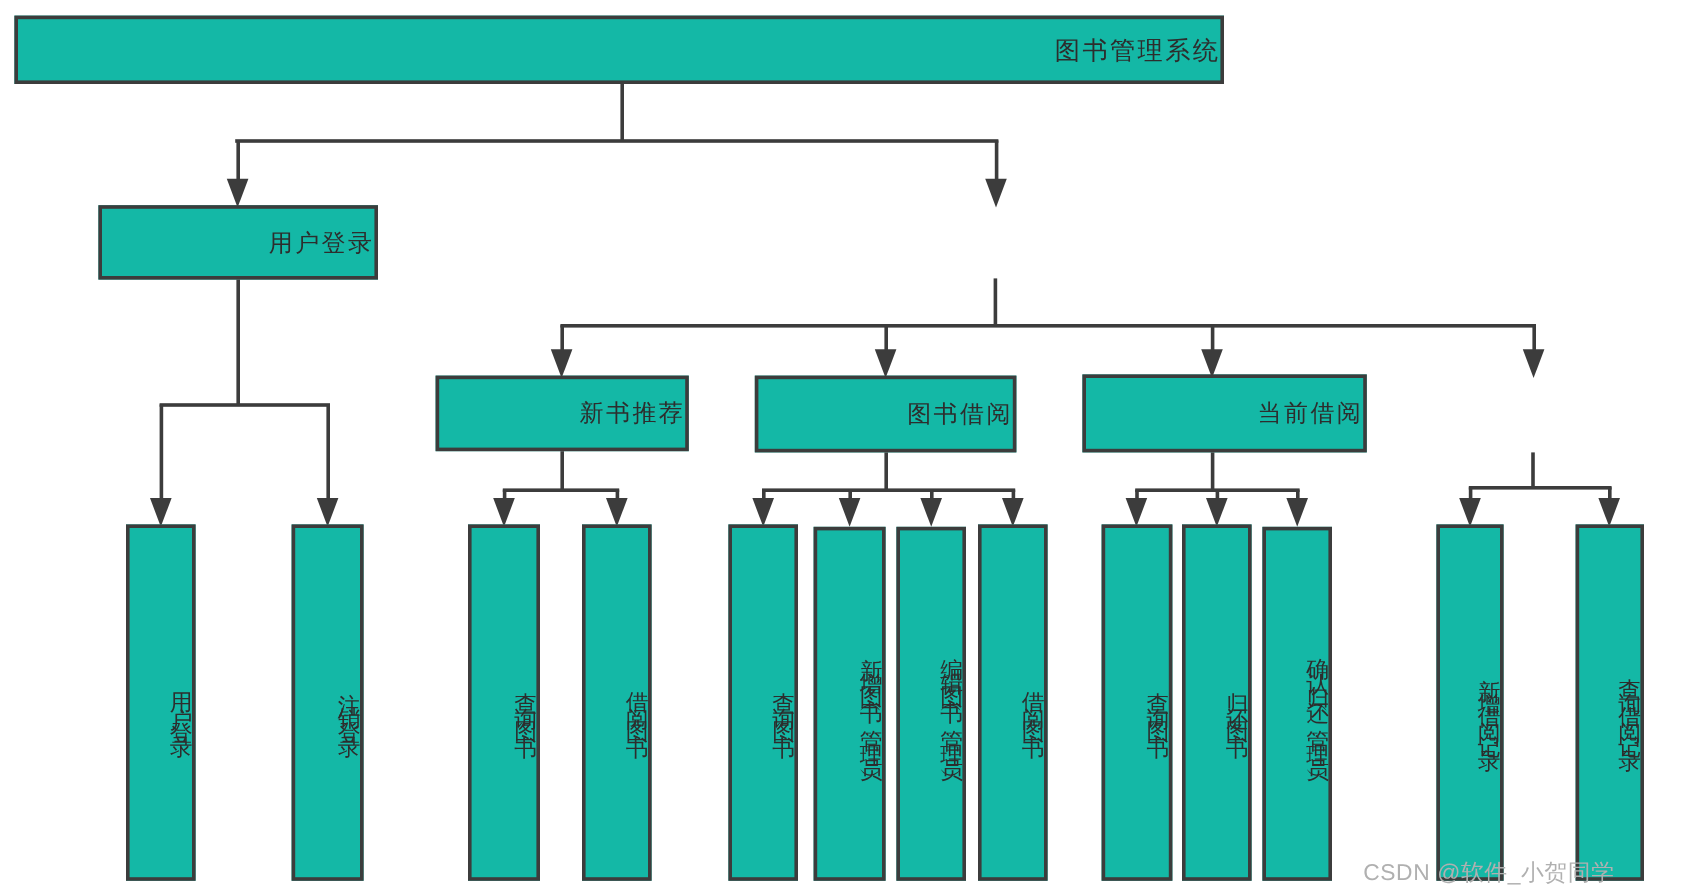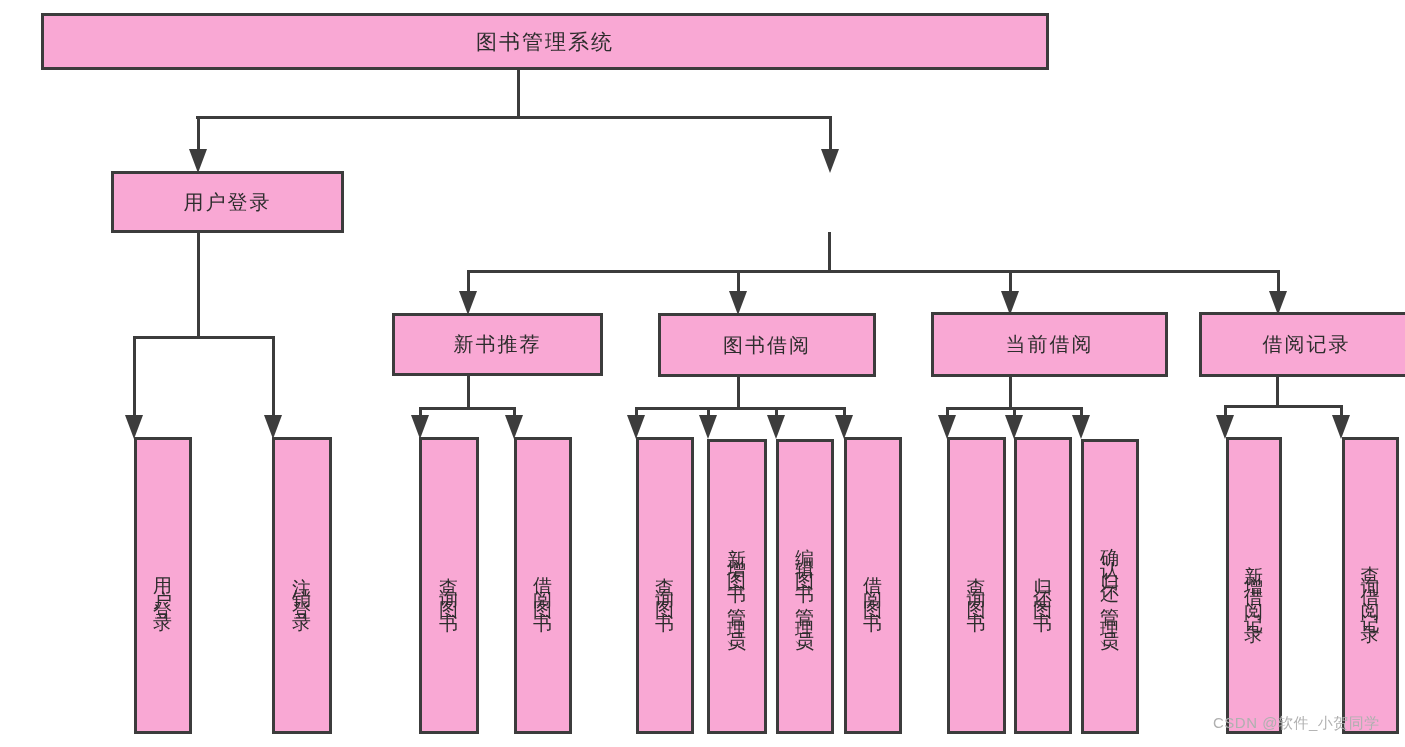--- a/index.html
+++ b/index.html
@@ -13,26 +13,25 @@
     position:relative;
     width:1405px;height:747px;
     background:var(--bg);
     font-family:"Liberation Sans","DejaVu Sans",sans-serif;
     overflow:hidden;
   }
   .node{
     position:absolute;
     box-sizing:border-box;
     border:3px solid var(--line);
-    background:#f9a8d4;
+    background:#14b8a6;
     display:flex;
     align-items:center;
-    justify-content:center;
+    justify-content:flex-end;
     color:var(--text);
-    margin-left:29px;
   }
   .hlabel{
     font-size:20px;
     letter-spacing:2px;
     white-space:nowrap;
   }
   .root .hlabel{font-size:21px;}
   .vbox{z-index:1;}
   .vlabel{
     writing-mode:vertical-rl;
@@ -45,22 +44,22 @@
   .cline{position:absolute;background:var(--line);}
   .ahead{
     position:absolute;
     width:0;height:0;
     border-left:9px solid transparent;
     border-right:9px solid transparent;
     border-top:24px solid var(--line);
   }
   .watermark{
     position:absolute;
-    left:1213px;top:714px;
-    font-size:15px;
+    left:1136px;top:714px;
+    font-size:19px;
     color:var(--wm);
     z-index:3;
     white-space:nowrap;
     letter-spacing:0.5px;
   }
 </style>
 </head>
 <body>
 
 <div id="canvas">
@@ -74,23 +73,20 @@
   </div>
 
   <div class="node" style="left:363px;top:313px;width:211px;height:63px;">
     <span class="hlabel">新书推荐</span>
   </div>
   <div class="node" style="left:629px;top:313px;width:218px;height:64px;">
     <span class="hlabel">图书借阅</span>
   </div>
   <div class="node" style="left:902px;top:312px;width:237px;height:65px;">
     <span class="hlabel">当前借阅</span>
-  </div>
-  <div class="node" style="left:1170px;top:312px;width:215px;height:65px;">
-    <span class="hlabel">借阅记录</span>
   </div>
 
   <div class="node vbox" style="left:105px;top:437px;width:58px;height:297px;">
     <span class="vlabel">用户登录</span>
   </div>
   <div class="node vbox" style="left:243px;top:437px;width:60px;height:297px;">
     <span class="vlabel">注销登录</span>
   </div>
 
   <div class="node vbox" style="left:390px;top:437px;width:60px;height:297px;">

